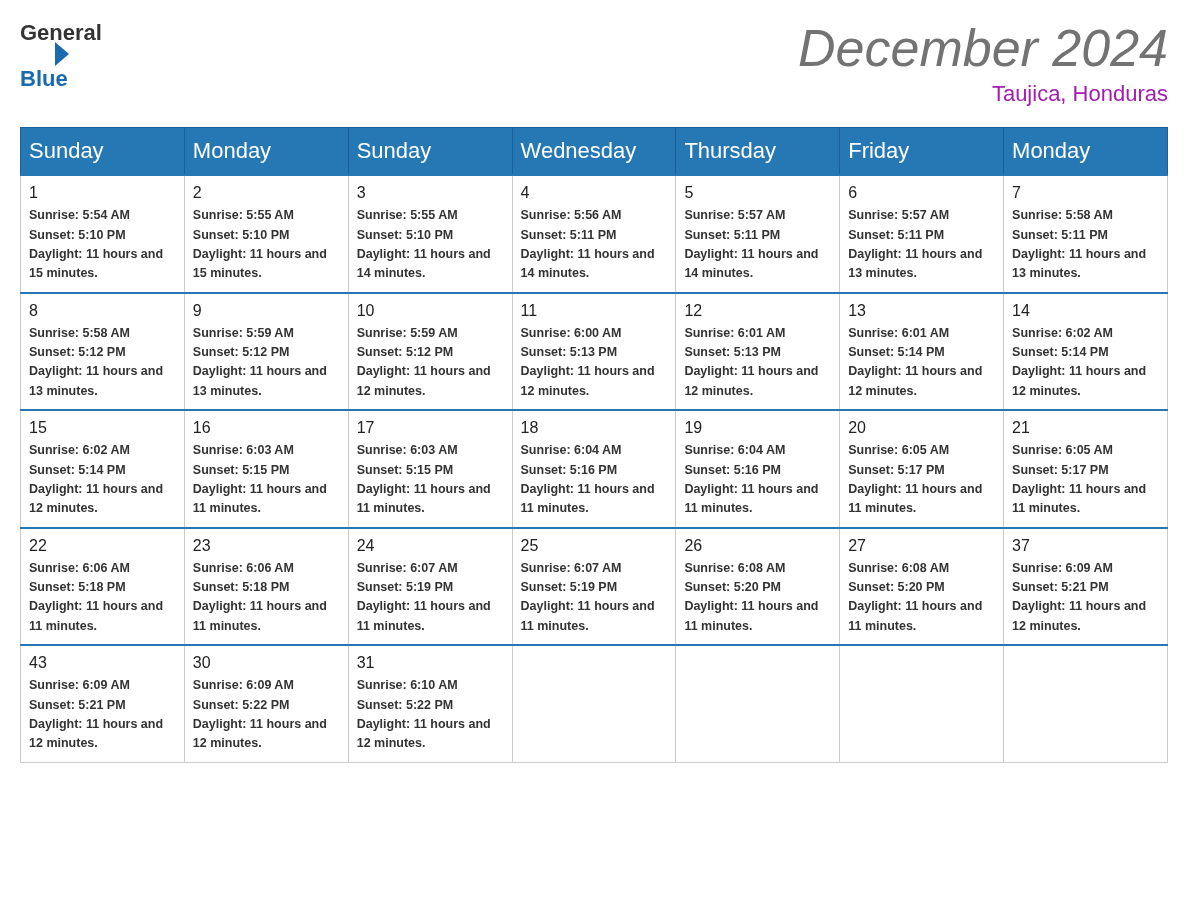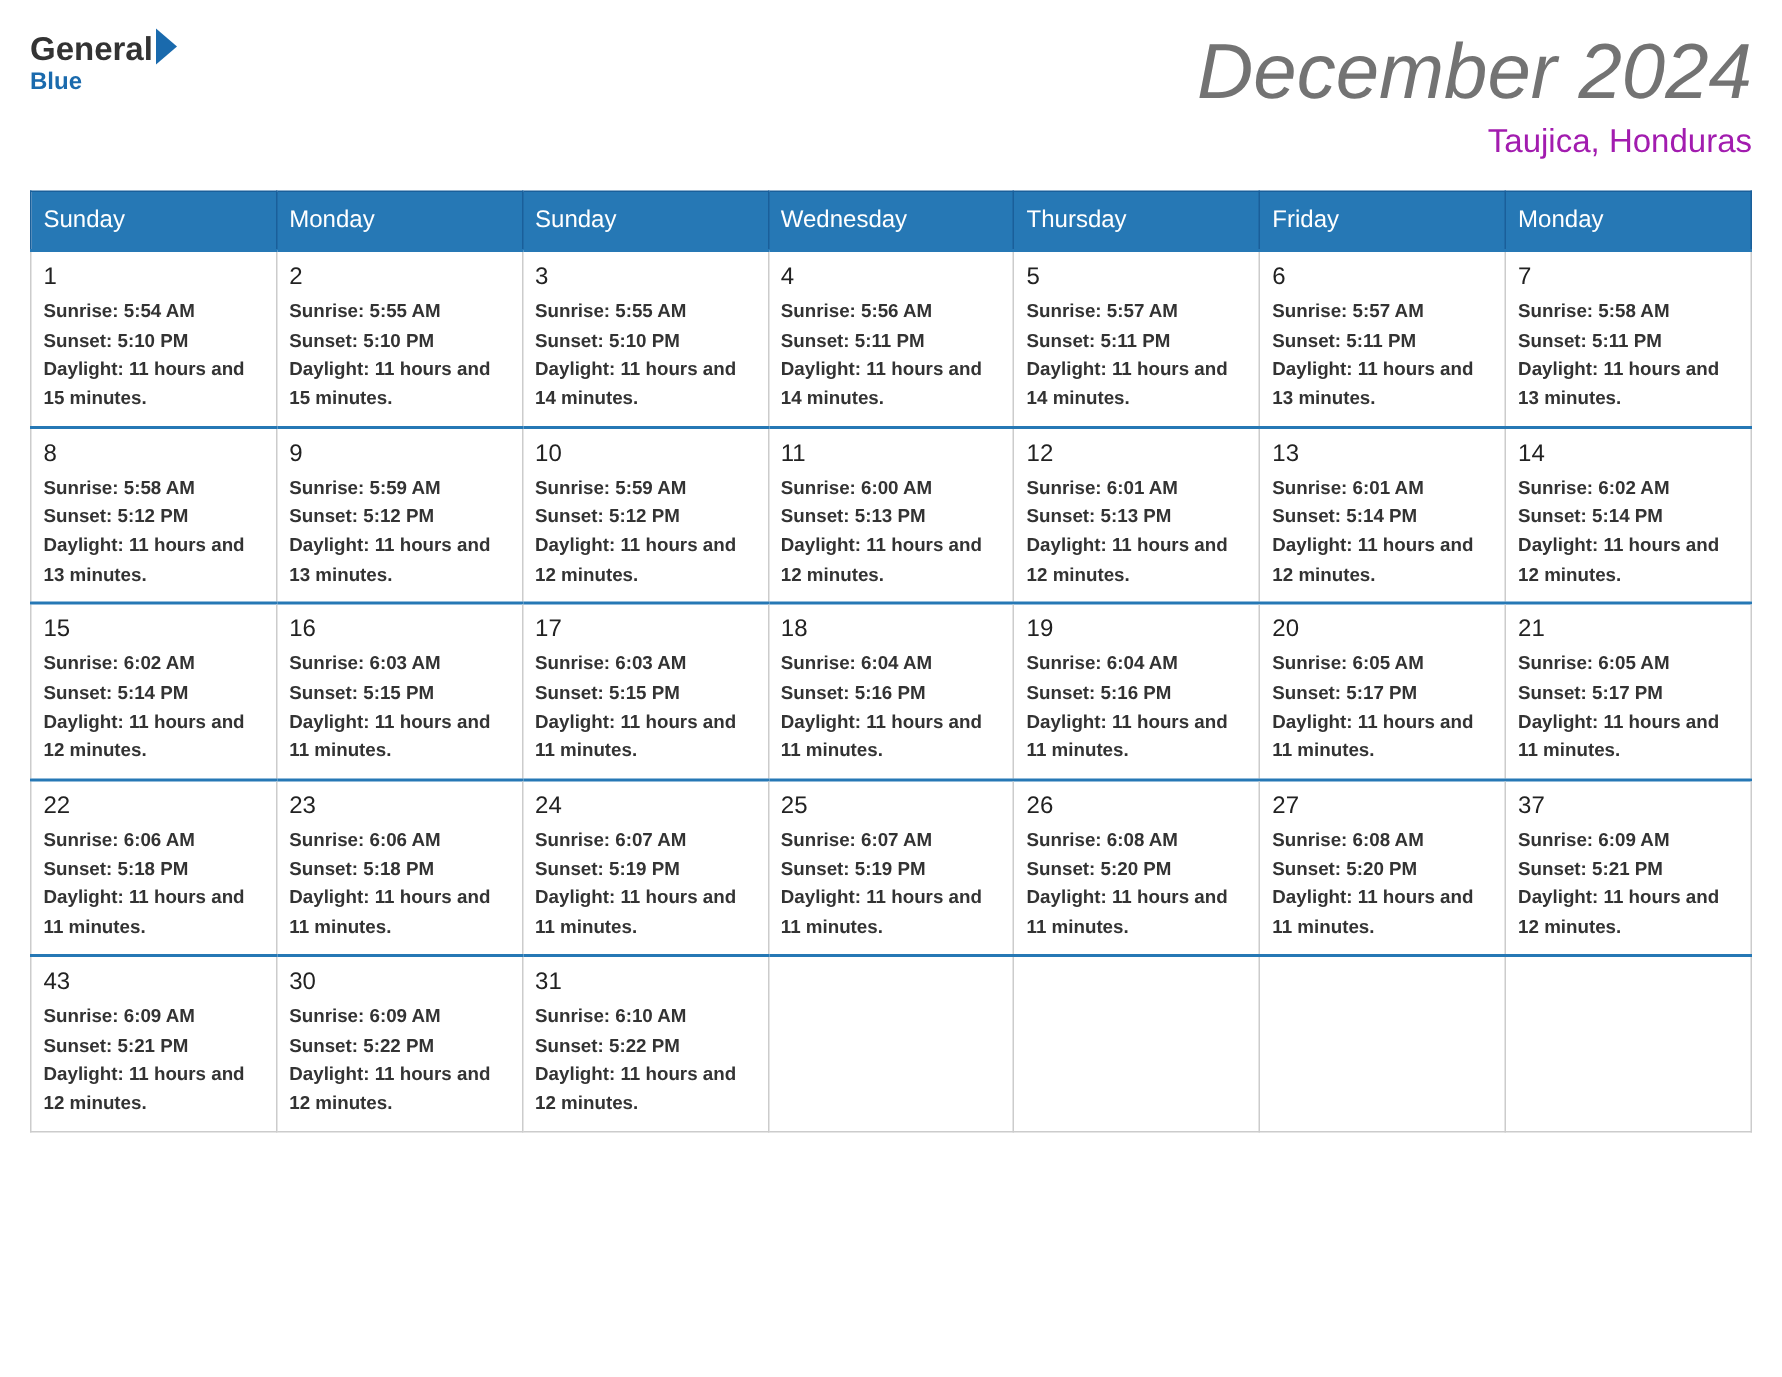--- a/index.html
+++ b/index.html
@@ -29,31 +29,32 @@
     .logo-arrow {
       width: 0;
       height: 0;
       border-left: 14px solid #1a6aad;
       border-top: 12px solid transparent;
       border-bottom: 12px solid transparent;
       margin-left: 2px;
       margin-top: -4px;
     }
     .logo-blue {
-      font-size: 16px;
+      font-size: 22px;
       font-weight: bold;
       color: #1a6aad;
     }
     .logo-wrapper {
       display: flex;
       flex-direction: column;
     }
     .logo-top {
       display: flex;
       align-items: center;
+      flex-direction: column;
     }
     .title-section {
       text-align: right;
     }
     .month-title {
       font-size: 52px;
       font-weight: 300;
       color: #737373;
       line-height: 1.1;
       font-style: italic;
@@ -65,21 +66,21 @@
     }
     .calendar-table {
       width: 100%;
       border-collapse: collapse;
       table-layout: fixed;
     }
     .calendar-table th {
       background: #2678b5;
       color: #fff;
       padding: 10px 8px;
-      font-size: 16px;
+      font-size: 22px;
       font-weight: normal;
       text-align: left;
       border: 1px solid #1a5f9a;
     }
     .calendar-table td {
       vertical-align: top;
       padding: 8px;
       border: 1px solid #ccc;
       height: 110px;
       font-size: 13px;

